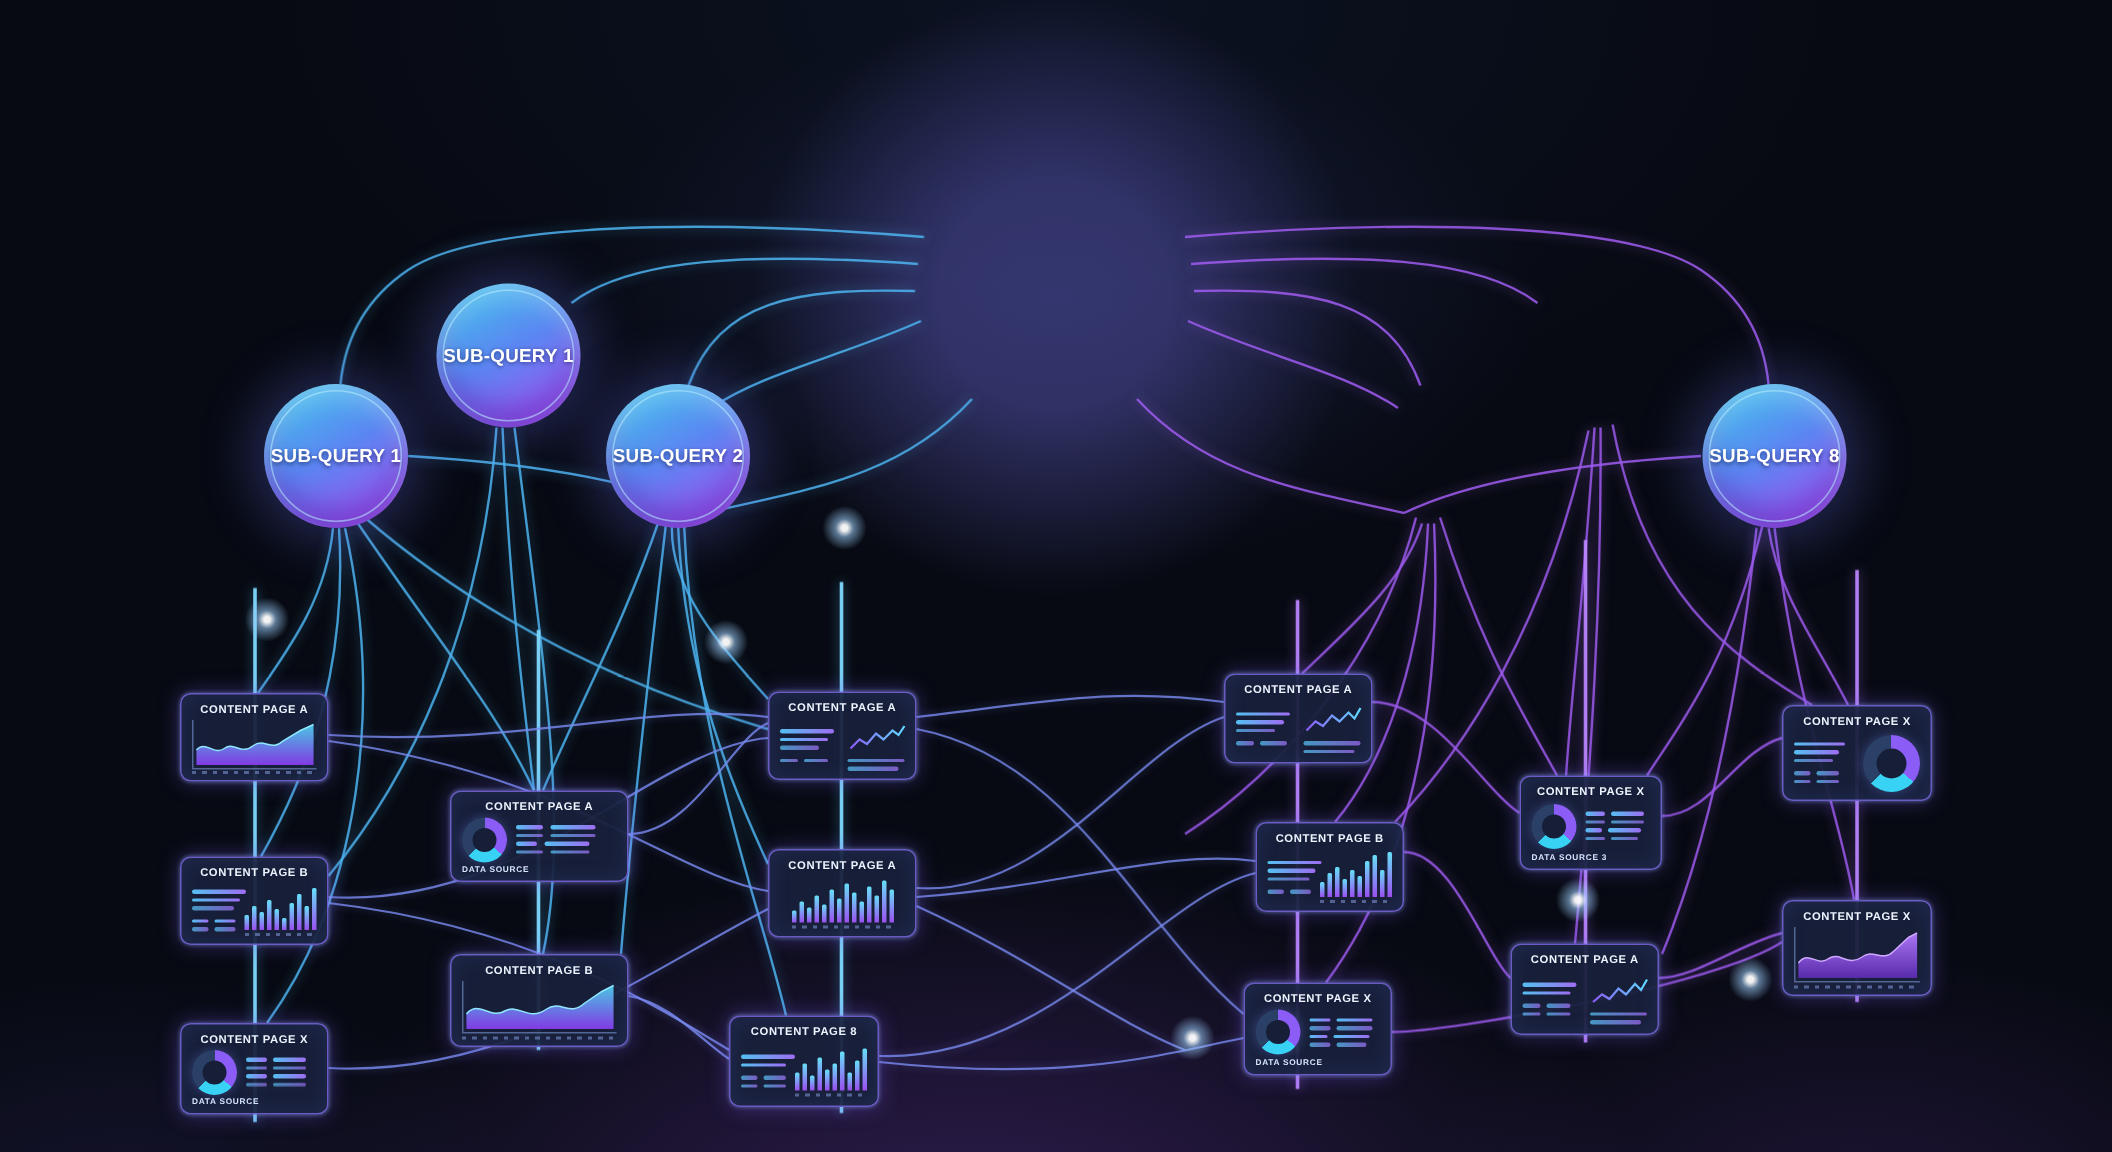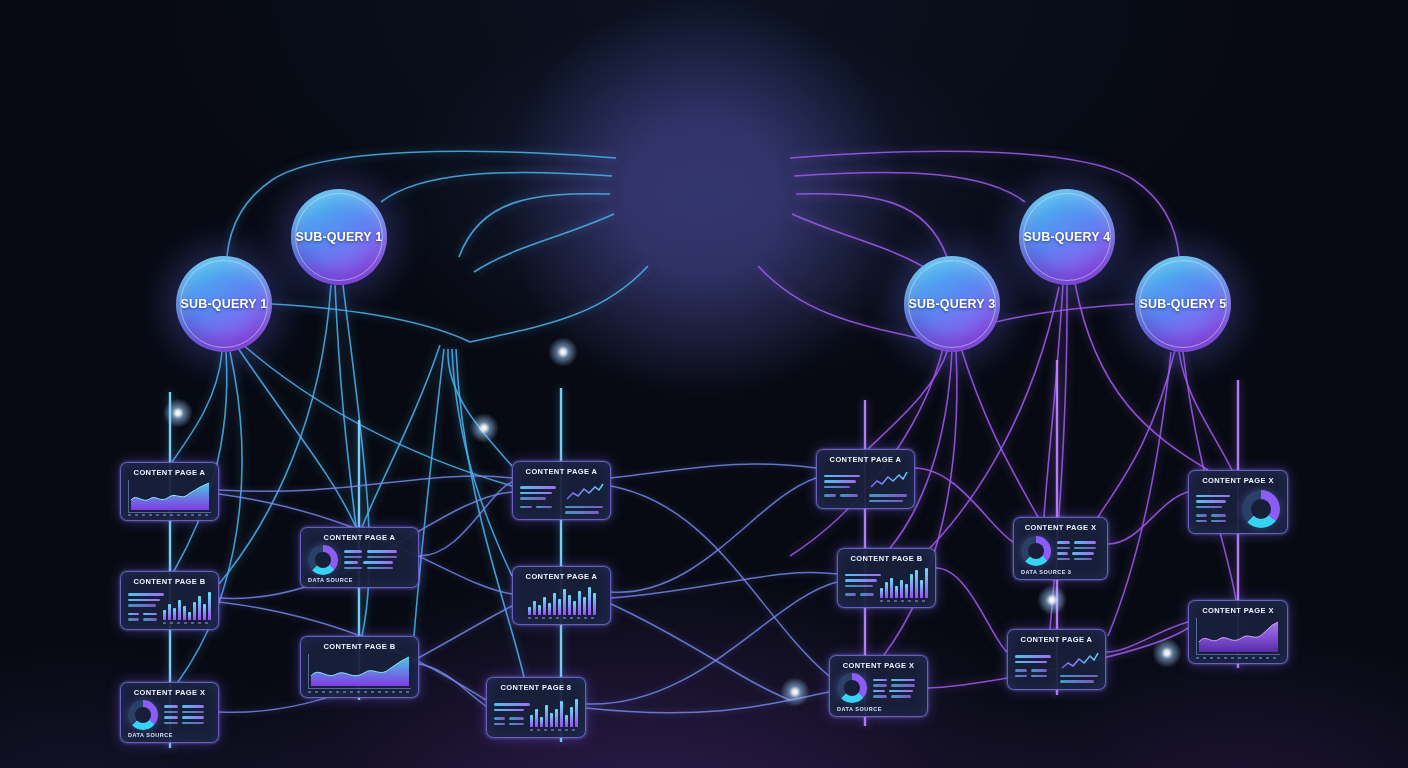--- a/index.html
+++ b/index.html
@@ -167,28 +167,25 @@
   <div class="glowdot" style="left:1052px;top:600px"></div>
   <div class="glowdot" style="left:1167px;top:653px"></div>
 
 
   <div class="node sub-node" style="left:291px;top:189px">
     <span>SUB-QUERY 1</span>
   </div>
   <div class="node sub-node" style="left:176px;top:256px">
     <span>SUB-QUERY 1</span>
   </div>
-  <div class="node sub-node" style="left:904px;top:256px">
-    <span>SUB-QUERY 3</span>
-  </div>
-  <div class="node sub-node" style="left:1019px;top:189px">
-    <span>SUB-QUERY 4</span>
+  <div class="node sub-node" style="left:404px;top:256px">
+    <span>SUB-QUERY 2</span>
   </div>
   <div class="node sub-node" style="left:1135px;top:256px">
-    <span>SUB-QUERY 5</span>
+    <span>SUB-QUERY 8</span>
   </div>
 
   <div class="card" style="left:120px;top:462px;width:99px;height:59px">
     <div class="card-title">CONTENT PAGE A</div>
     <div class="card-body">
       <svg class="mini chartfrm" width="84" height="32" viewBox="0 0 84 32" preserveAspectRatio="none">
         <path d="M2,30 L2,20 C8,13 14,24 21,19 C28,14 32,24 41,17 C48,12 54,21 61,14 L73,7 L82,3 L82,30 Z" fill="url(#lgArea)" opacity=".92"></path>
         <path d="M2,20 C8,13 14,24 21,19 C28,14 32,24 41,17 C48,12 54,21 61,14 L73,7 L82,3" fill="none" stroke="#8fe8ff" stroke-width="1"></path>
       </svg>
     </div>

